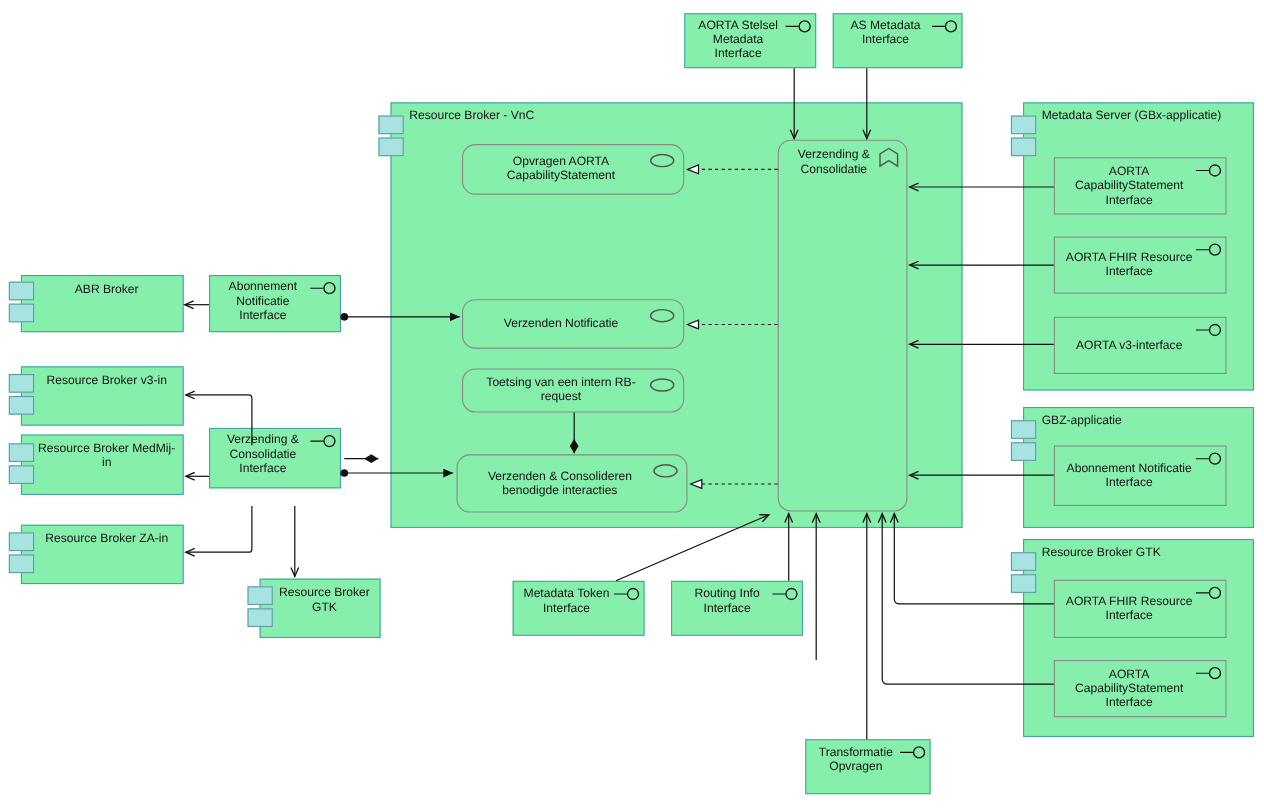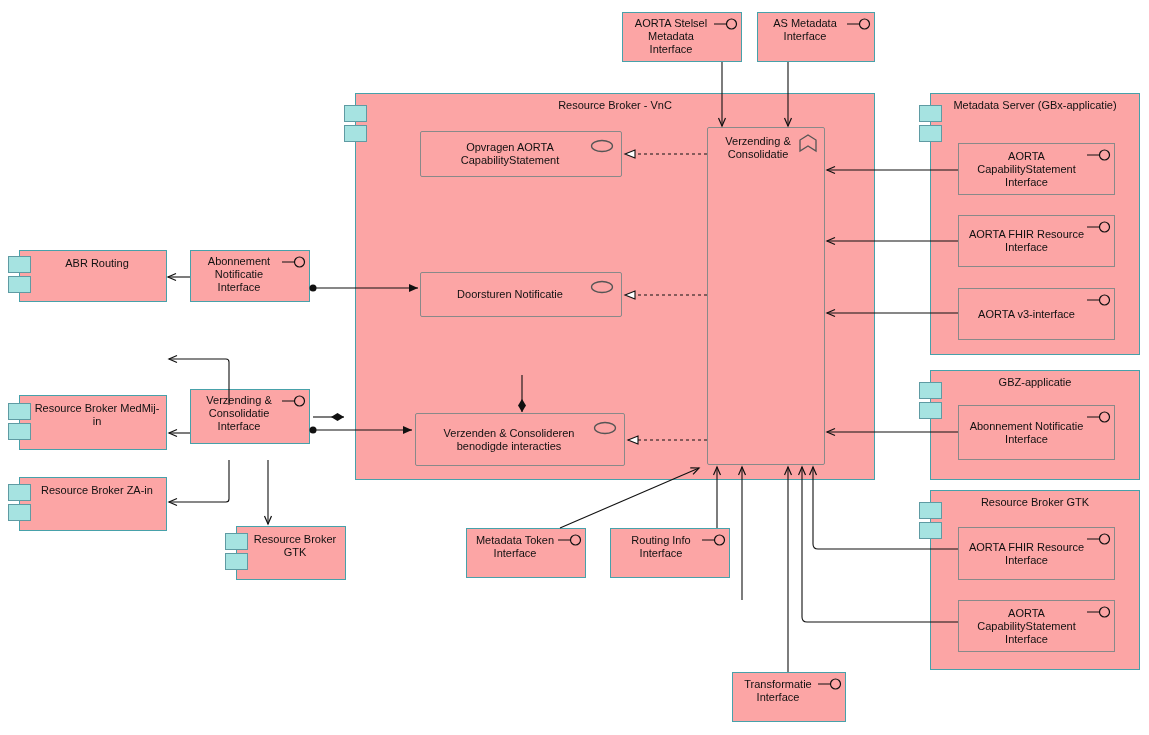--- a/index.html
+++ b/index.html
@@ -1,26 +1,26 @@
 <!DOCTYPE html>
 <html><head>
 <meta charset="utf-8">
 <style>
   html,body{margin:0;padding:0;background:#fff;}
   #diagram{position:relative;width:1149px;height:735px;background:#fff;overflow:hidden;
            font-family:"Liberation Sans",sans-serif;}
-  .node{position:absolute;box-sizing:border-box;background:#fca5a5;color:#111;
+  .node{position:absolute;box-sizing:border-box;background:#86efac;color:#111;
         font-size:11px;line-height:13px;text-align:center;z-index:2;}
   .teal{border:1px solid #47a1aa;}
   .gray{border:1px solid #898989;}
-  .rounded{border-radius:2px;}
+  .rounded{border-radius:12px;}
   .container{z-index:1;}
   .vcenter{display:flex;align-items:center;justify-content:center;}
   .lbl{display:block;width:100%;}
-  .ctitle{position:absolute;top:5px;left:0;width:100%;text-align:center;}
+  .ctitle{position:absolute;top:5px;left:16px;width:100%;text-align:left;}
   .lollipop{position:absolute;top:5px;right:3px;line-height:0;}
   .oval{position:absolute;top:7px;right:7px;line-height:0;}
   .funcicon{position:absolute;top:5px;right:6px;line-height:0;}
   .tabs{position:absolute;left:-12px;z-index:4;}
   .tabs i{display:block;width:21px;height:15px;background:#a6e3e1;border:1px solid #5f9ba3;margin-bottom:3px;}
   .tabs.top{top:11px;}
   .tabs.mid{top:50%;transform:translateY(-50%);}
   svg.wires{position:absolute;left:0;top:0;z-index:3;pointer-events:none;}
 </style>
 </head>
@@ -80,54 +80,67 @@
     <span class="oval"><svg width="24" height="14">
           <ellipse cx="12" cy="7" rx="10.5" ry="5.5" fill="none" stroke="#555" stroke-width="1.3"></ellipse>
         </svg></span>
     <span class="lbl">Opvragen AORTA CapabilityStatement</span>
   </div>
 
   <div class="node gray rounded vcenter" style="left:420px;top:272px;width:202px;height:45px;padding:0 30px 0 8px">
     <span class="oval"><svg width="24" height="14">
           <ellipse cx="12" cy="7" rx="10.5" ry="5.5" fill="none" stroke="#555" stroke-width="1.3"></ellipse>
         </svg></span>
-    <span class="lbl">Doorsturen Notificatie</span>
-  </div>
-
+    <span class="lbl">Verzenden Notificatie</span>
+  </div>
+
+  <div class="node gray rounded vcenter" style="left:420px;top:335px;width:202px;height:40px;padding:0 30px 0 8px">
+    <span class="oval"><svg width="24" height="14">
+          <ellipse cx="12" cy="7" rx="10.5" ry="5.5" fill="none" stroke="#555" stroke-width="1.3"></ellipse>
+        </svg></span>
+    <span class="lbl">Toetsing van een intern RB-request</span>
+  </div>
 
   <div class="node gray rounded" style="left:707px;top:127px;width:118px;height:338px;padding:7px 24px 0 8px">
     <span class="funcicon"><svg width="20" height="20">
           <path d="M2,18 V7 L10,2 L18,7 V18 L10,13 Z" fill="none" stroke="#555" stroke-width="1.3"></path>
         </svg></span>
     <span class="lbl">Verzending &amp; Consolidatie</span>
   </div>
 
   <div class="node gray rounded vcenter" style="left:415px;top:413px;width:210px;height:53px;padding:0 30px 0 8px">
     <span class="oval"><svg width="24" height="14">
           <ellipse cx="12" cy="7" rx="10.5" ry="5.5" fill="none" stroke="#555" stroke-width="1.3"></ellipse>
         </svg></span>
     <span class="lbl">Verzenden &amp; Consolideren benodigde interacties</span>
   </div>
 
   <div class="node teal" style="left:19px;top:250px;width:148px;height:52px;padding:6px 6px 0 14px">
     <span class="tabs mid">
         <i></i>
         <i></i>
       </span>
-    <span class="lbl">ABR Routing</span>
+    <span class="lbl">ABR Broker</span>
   </div>
 
   <div class="node teal" style="left:190px;top:250px;width:120px;height:52px;padding:4px 26px 0 4px">
     <span class="lollipop"><svg width="24" height="12">
           <line x1="0" y1="6" x2="12" y2="6" stroke="#111"></line>
           <circle cx="17.5" cy="6" r="5" fill="none" stroke="#111" stroke-width="1.2"></circle>
         </svg></span>
     <span class="lbl">Abonnement Notificatie Interface</span>
   </div>
 
+  <div class="node teal" style="left:19px;top:333px;width:148px;height:54px;padding:6px 6px 0 14px">
+    <span class="tabs mid">
+        <i></i>
+        <i></i>
+      </span>
+    <span class="lbl">Resource Broker v3-in</span>
+  </div>
 
   <div class="node teal" style="left:19px;top:395px;width:148px;height:55px;padding:6px 6px 16px 14px">
     <span class="tabs mid">
         <i></i>
         <i></i>
       </span>
     <span class="lbl">Resource Broker MedMij-in</span>
   </div>
 
   <div class="node teal" style="left:19px;top:477px;width:148px;height:54px;padding:6px 6px 0 14px">
@@ -169,21 +182,21 @@
         </svg></span>
     <span class="lbl">Routing Info Interface</span>
   </div>
 
 
   <div class="node teal" style="left:732px;top:672px;width:114px;height:50px;padding:5px 26px 0 4px">
     <span class="lollipop"><svg width="24" height="12">
           <line x1="0" y1="6" x2="12" y2="6" stroke="#111"></line>
           <circle cx="17.5" cy="6" r="5" fill="none" stroke="#111" stroke-width="1.2"></circle>
         </svg></span>
-    <span class="lbl">Transformatie Interface</span>
+    <span class="lbl">Transformatie Opvragen</span>
   </div>
 
   <div class="node gray vcenter" style="left:958px;top:143px;width:157px;height:52px;padding:0 28px 0 8px">
     <span class="lollipop"><svg width="24" height="12">
           <line x1="0" y1="6" x2="12" y2="6" stroke="#111"></line>
           <circle cx="17.5" cy="6" r="5" fill="none" stroke="#111" stroke-width="1.2"></circle>
         </svg></span>
     <span class="lbl">AORTA CapabilityStatement Interface</span>
   </div>
 

